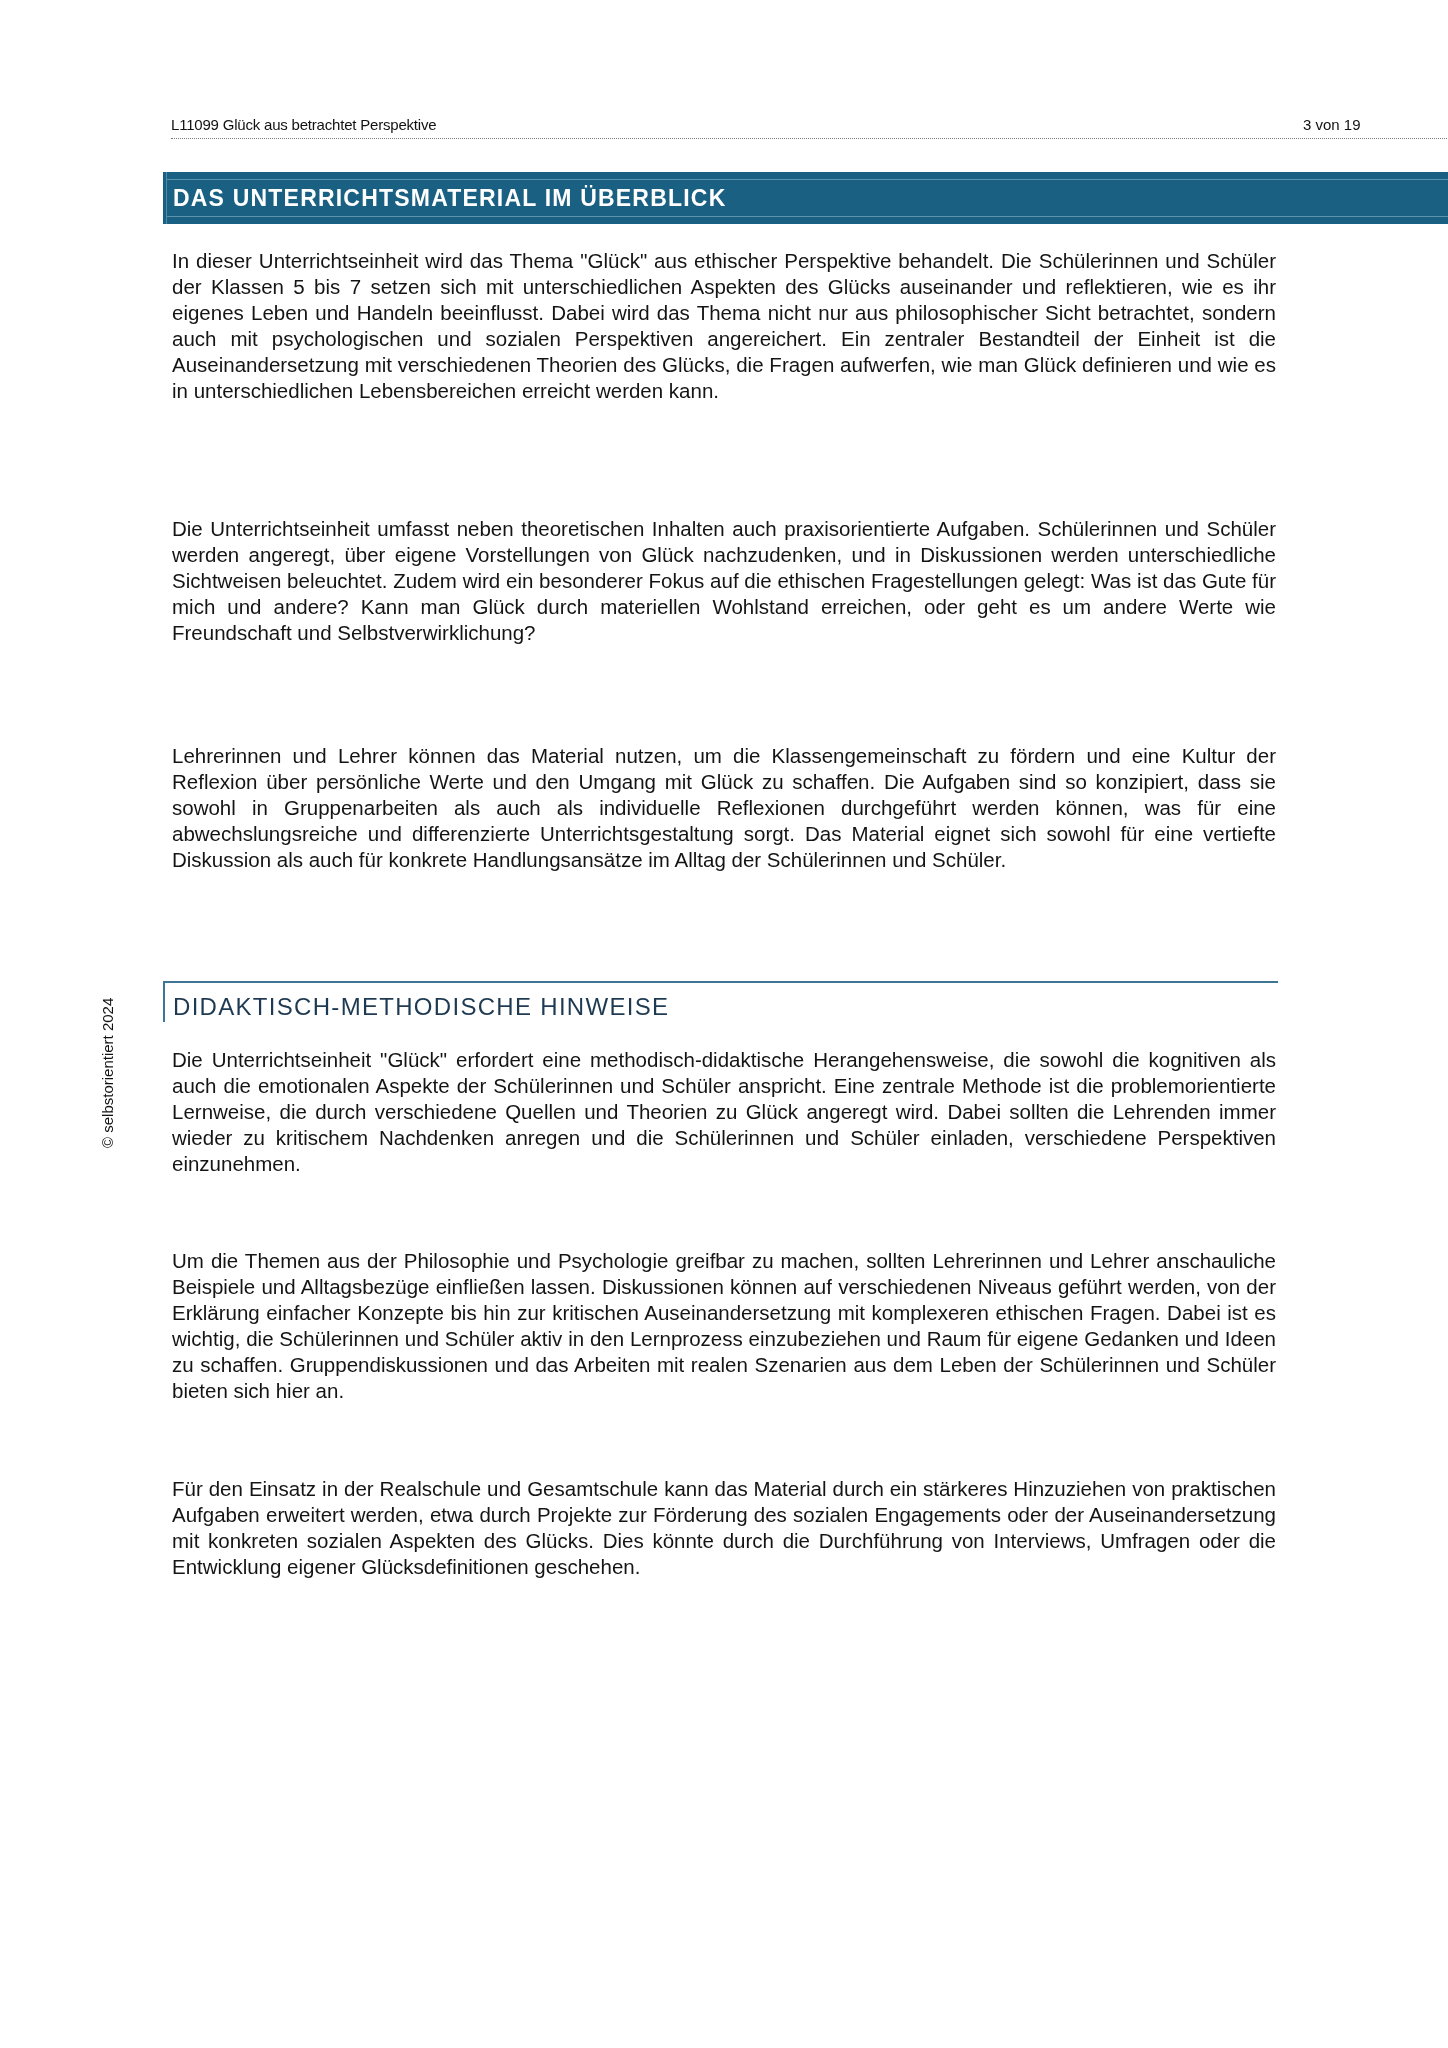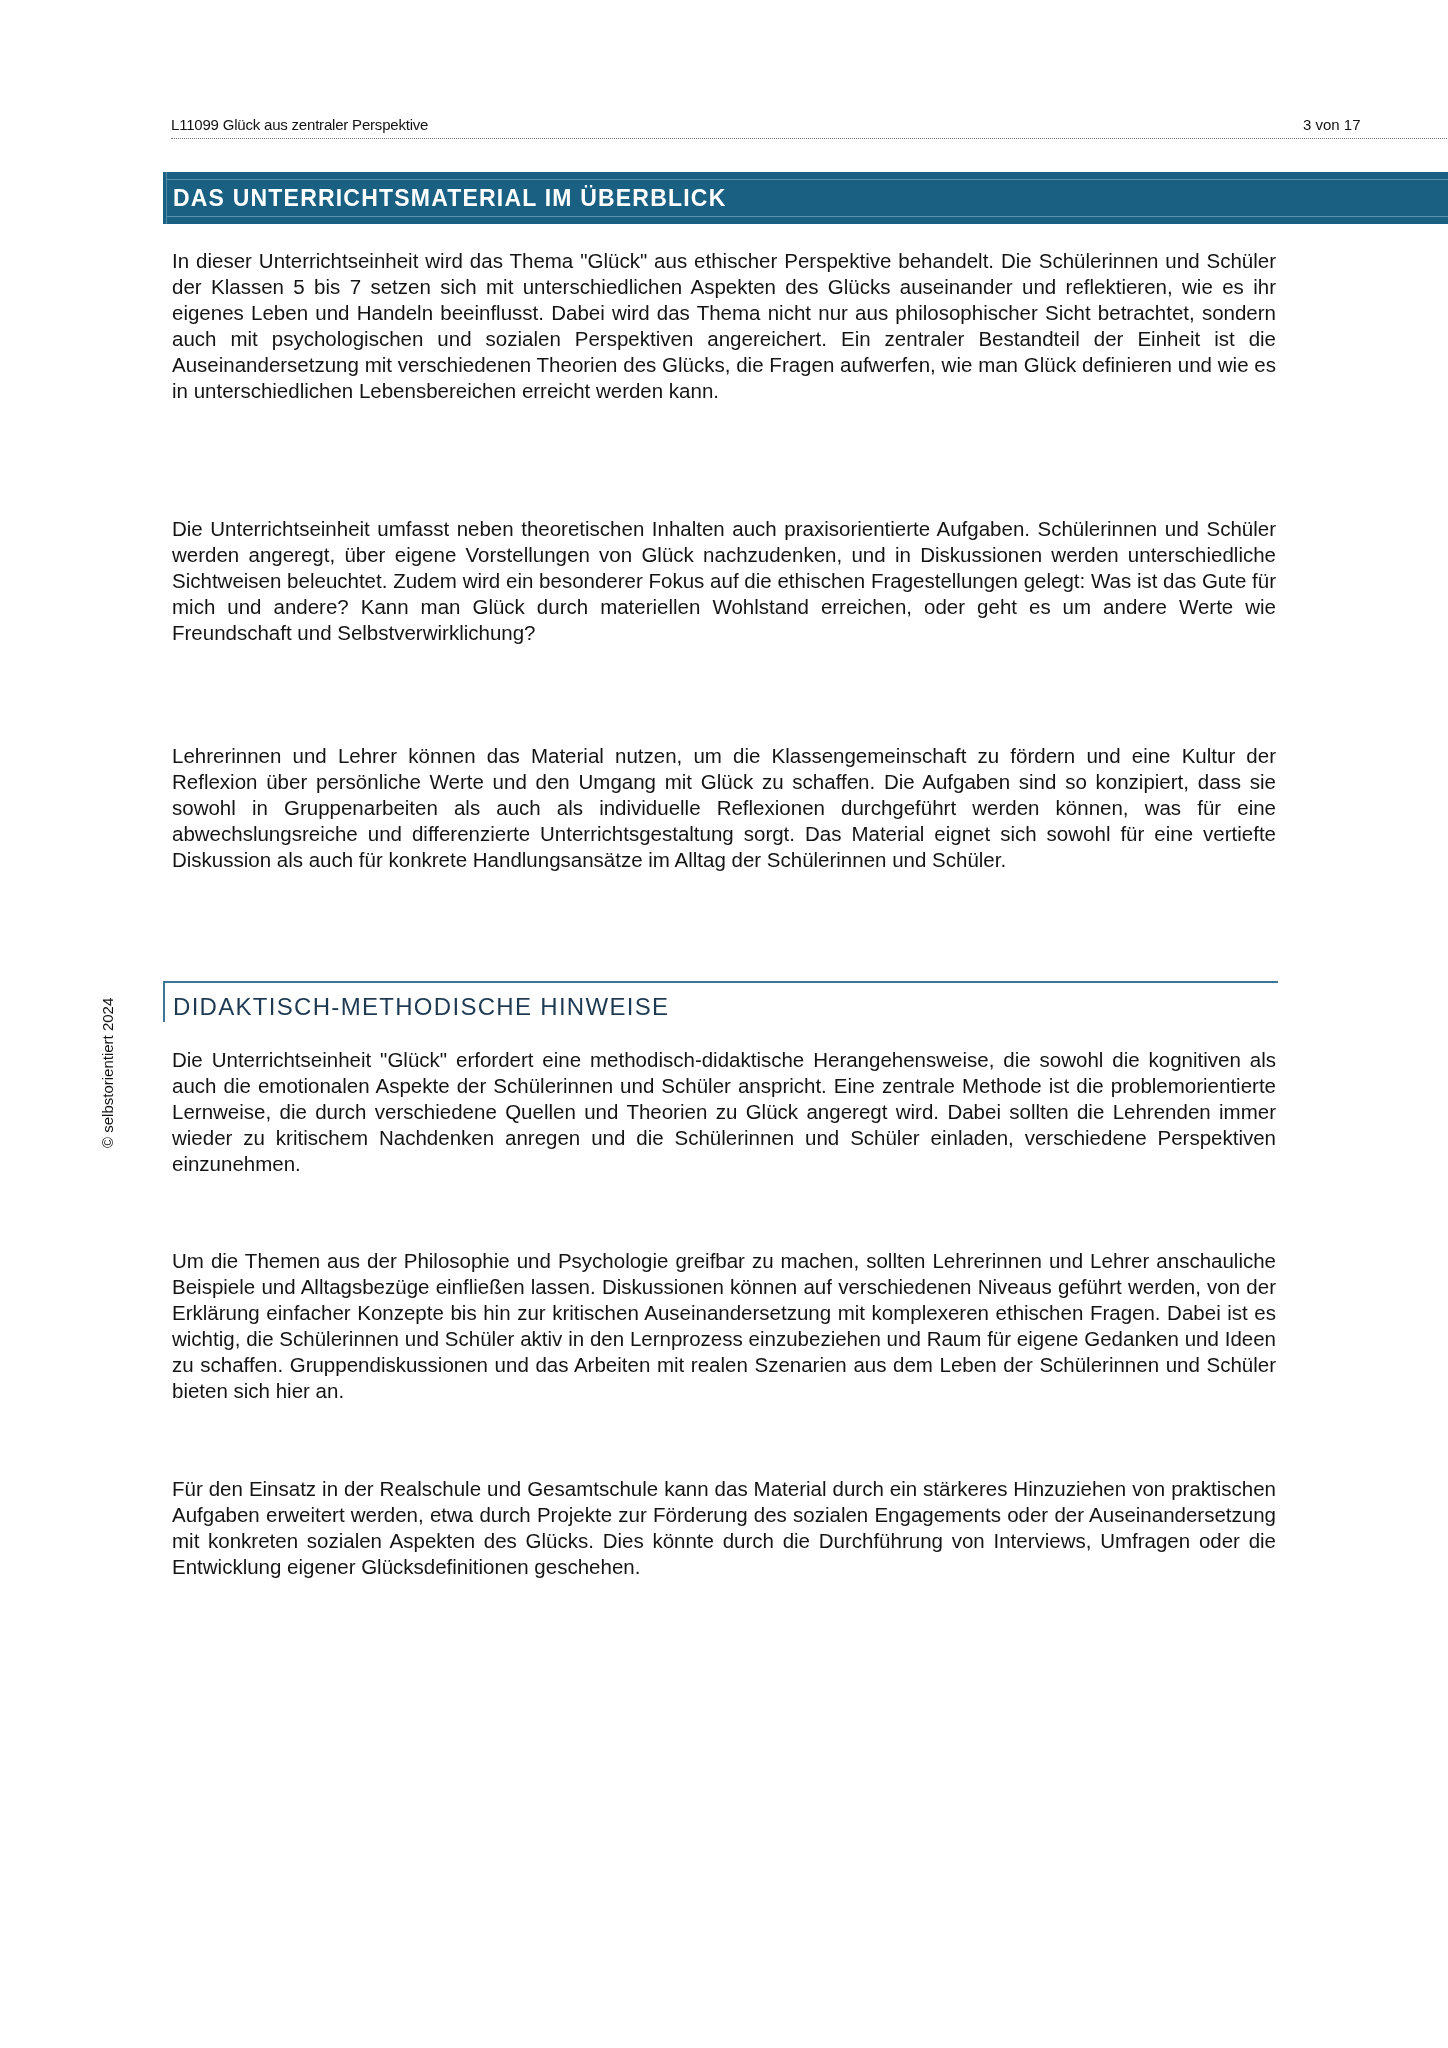--- a/index.html
+++ b/index.html
@@ -13,22 +13,22 @@
     .banner-title { position: absolute; left: 10px; top: 13px; color: #ffffff; font-weight: bold; font-size: 23px; letter-spacing: 1.2px; z-index: 2; }
     .copyright { position: absolute; left: 99px; top: 1148px; transform-origin: 0 0; transform: rotate(-90deg); font-size: 15px; color: #111; white-space: nowrap; }
     .para { position: absolute; left: 172px; width: 1104px; font-size: 20.5px; line-height: 26px; text-align: justify; color: #141414; }
     .h2 { position: absolute; left: 163px; top: 981px; width: 1115px; height: 41px; border-top: 2px solid #3e7796; border-left: 2px solid #3e7796; box-sizing: border-box; text-align: right; }
     .h2-title { position: absolute; left: 8px; top: 10px; font-size: 24px; color: #1e3a52; letter-spacing: 1.3px; }
   </style>
 </head>
 <body>
 
 <div class="page-header">
-  <span class="doc-title">L11099 Glück aus zentraler Perspektive</span>
-  <span class="page-num">3 von 17</span>
+  <span class="doc-title">L11099 Glück aus betrachtet Perspektive</span>
+  <span class="page-num">3 von 19</span>
 </div>
 
 <div class="copyright">© selbstorientiert 2024</div>
 
 <div class="banner">
   <span class="banner-title">DAS UNTERRICHTSMATERIAL IM ÜBERBLICK</span>
 </div>
 
 <p class="para" style="top:248px; margin:0;">In dieser Unterrichtseinheit wird das Thema "Glück" aus ethischer Perspektive behandelt. Die Schülerinnen und Schüler der Klassen 5 bis 7 setzen sich mit unterschiedlichen Aspekten des Glücks auseinander und reflektieren, wie es ihr eigenes Leben und Handeln beeinflusst. Dabei wird das Thema nicht nur aus philosophischer Sicht betrachtet, sondern auch mit psychologischen und sozialen Perspektiven angereichert. Ein zentraler Bestandteil der Einheit ist die Auseinandersetzung mit verschiedenen Theorien des Glücks, die Fragen aufwerfen, wie man Glück definieren und wie es in unterschiedlichen Lebensbereichen erreicht werden kann.</p>
 <p class="para" style="top:516px; margin:0;">Die Unterrichtseinheit umfasst neben theoretischen Inhalten auch praxisorientierte Aufgaben. Schülerinnen und Schüler werden angeregt, über eigene Vorstellungen von Glück nachzudenken, und in Diskussionen werden unterschiedliche Sichtweisen beleuchtet. Zudem wird ein besonderer Fokus auf die ethischen Fragestellungen gelegt: Was ist das Gute für mich und andere? Kann man Glück durch materiellen Wohlstand erreichen, oder geht es um andere Werte wie Freundschaft und Selbstverwirklichung?</p>

